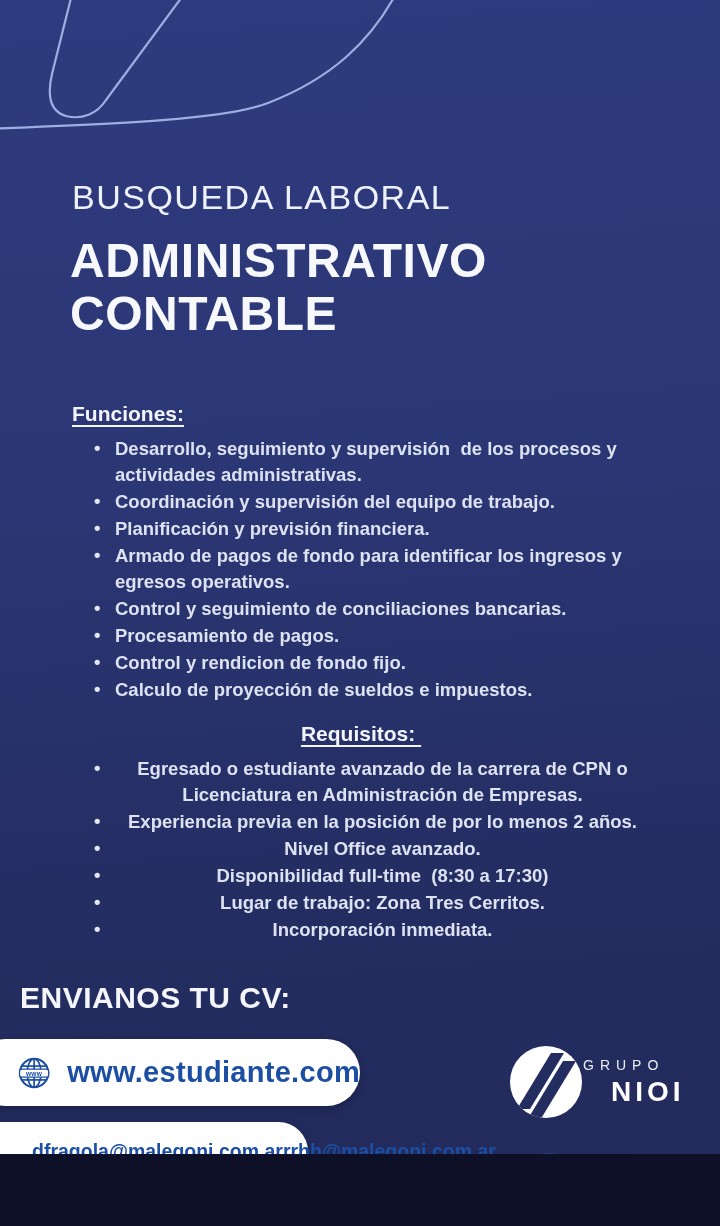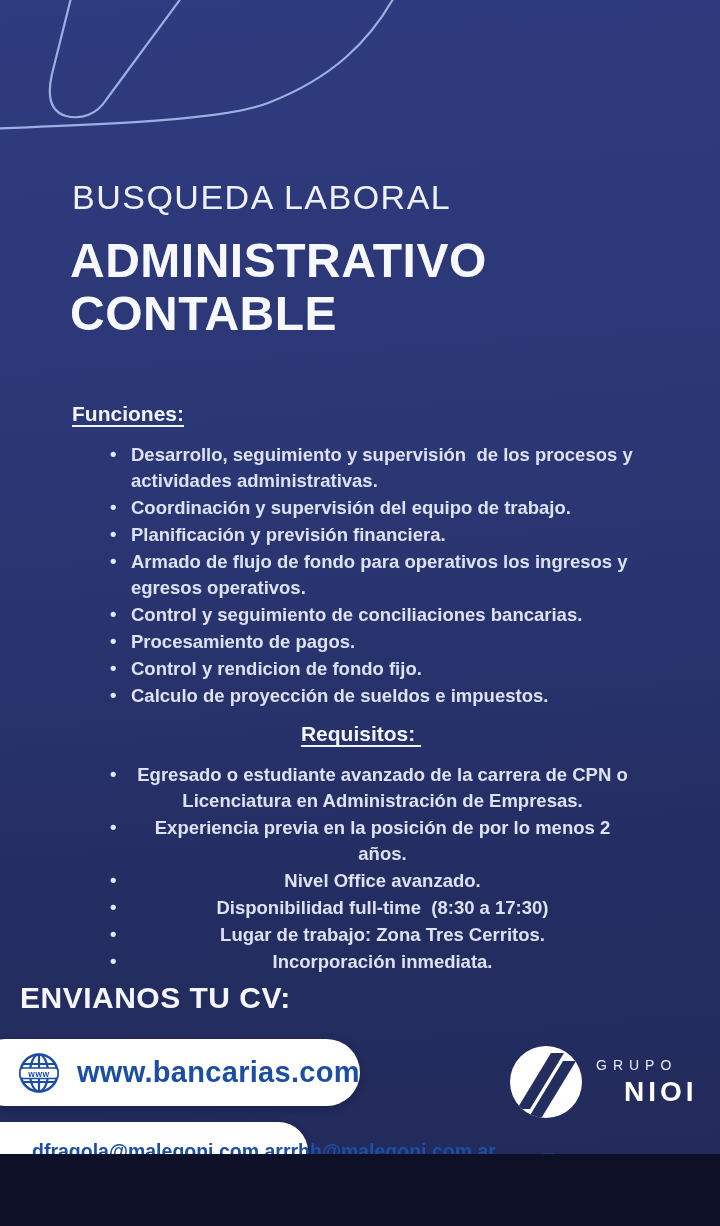--- a/index.html
+++ b/index.html
@@ -13,39 +13,39 @@
   .eyebrow{position:absolute;left:72px;top:178px;font-size:34px;font-weight:500;
     letter-spacing:1.5px;color:#eef1f9;}
   .title{position:absolute;left:70px;top:234px;font-size:48px;font-weight:800;
     line-height:53px;letter-spacing:.5px;color:#f6f8fc;}
 
   .section{position:absolute;left:72px;width:578px;}
   #funciones{top:390px;}
   #requisitos{top:710px;text-align:center;}
   .section-heading{margin:12px 0 10px 0;font-size:21px;font-weight:700;color:#f2f5fb;
     text-decoration:underline;text-decoration-thickness:2px;text-underline-offset:4px;}
-  .bullet-list{list-style:none;margin:16px;padding:0;font-size:18.5px;font-weight:600;
+  .bullet-list{list-style:none;margin:0;padding:0;font-size:18.5px;font-weight:600;
     line-height:26px;color:#dde2f0;}
   .bullet-list li{position:relative;padding-left:43px;margin-bottom:1px;white-space:pre-line;}
   .bullet-list li::before{content:"\2022";position:absolute;left:22px;top:-1px;color:#e3e7f3;}
 
   .cta-heading{position:absolute;left:20px;top:981px;font-size:30px;font-weight:800;
     letter-spacing:.5px;color:#f4f6fb;}
 
   .pill{position:absolute;background:#ffffff;display:flex;align-items:center;
     box-shadow:0 3px 8px rgba(10,14,40,.35);}
   #website-pill{left:-28px;top:1039px;width:388px;height:67px;border-radius:36px;
     gap:17px;padding-left:46px;box-sizing:border-box;}
   #email-pill{left:-28px;top:1122px;width:336px;height:59px;border-radius:32px;
     gap:14px;padding-left:46px;box-sizing:border-box;}
   .website-text{font-size:29px;font-weight:600;color:#1c4ea3;letter-spacing:.3px;}
   .email-lines{display:flex;line-height:23px;}
   .email-text{font-size:19.5px;font-weight:600;color:#1c4ea3;}
 
-  .nioi{position:absolute;left:509px;top:1045px;display:flex;align-items:center;gap:13px;}
+  .nioi{position:absolute;left:509px;top:1045px;display:flex;align-items:center;}
   .nioi-words{display:flex;flex-direction:column;}
   .nioi-word1{font-size:14px;font-weight:500;letter-spacing:6px;color:#e9eef8;}
   .nioi-word2{font-size:28px;font-weight:800;letter-spacing:4px;color:#ffffff;margin-top:3px;margin-left:28px;}
 
   .malegoni{position:absolute;left:497px;top:1150px;display:flex;gap:4px;}
   .malegoni-words{margin-top:30px;}
   .malegoni-name{font-size:21px;font-weight:800;letter-spacing:1.5px;color:#ffffff;}
   .malegoni-tagline{font-size:8.5px;font-weight:500;letter-spacing:2.6px;color:#aac1de;margin-top:4px;}
 </style>
 </head>
@@ -64,21 +64,21 @@
     <div>CONTABLE</div>
   </div>
 
   <div class="section" id="funciones">
     <h2 class="section-heading">Funciones:</h2>
     <ul class="bullet-list">
         <li>Desarrollo, seguimiento y supervisión&nbsp; de los procesos y
 actividades administrativas.</li>
         <li>Coordinación y supervisión del equipo de trabajo.</li>
         <li>Planificación y previsión financiera.</li>
-        <li>Armado de flujo de fondo para operativos los ingresos y
+        <li>Armado de pagos de fondo para identificar los ingresos y
 egresos operativos.</li>
         <li>Control y seguimiento de conciliaciones bancarias.</li>
         <li>Procesamiento de pagos.</li>
         <li>Control y rendicion de fondo fijo.</li>
         <li>Calculo de proyección de sueldos e impuestos.</li>
       </ul>
   </div>
 
   <div class="section" id="requisitos">
     <h2 class="section-heading">Requisitos:&nbsp;</h2>
@@ -98,21 +98,21 @@
   <div class="pill" id="website-pill">
     <svg width="42" height="42" viewBox="0 0 42 42">
       <circle cx="21" cy="21" r="18.5" fill="#ffffff" stroke="#1c4ea3" stroke-width="2.6"></circle>
       <ellipse cx="21" cy="21" rx="9" ry="18.5" fill="none" stroke="#1c4ea3" stroke-width="2.2"></ellipse>
       <line x1="21" y1="2.5" x2="21" y2="39.5" stroke="#1c4ea3" stroke-width="2.2"></line>
       <line x1="4" y1="12" x2="38" y2="12" stroke="#1c4ea3" stroke-width="2.2"></line>
       <line x1="4" y1="30" x2="38" y2="30" stroke="#1c4ea3" stroke-width="2.2"></line>
       <rect x="2" y="16" width="38" height="10.5" rx="3" fill="#ffffff" stroke="#1c4ea3" stroke-width="1.6"></rect>
       <text x="21" y="24.6" text-anchor="middle" font-family="Liberation Sans, sans-serif" font-size="8.5" font-weight="700" fill="#1c4ea3" letter-spacing="0.5">www</text>
     </svg>
-    <span class="website-text">www.bancarias.com</span>
+    <span class="website-text">www.estudiante.com</span>
   </div>
 
   <div class="pill" id="email-pill">
     <svg width="42" height="37" viewBox="0 0 42 37">
       <rect x="1" y="1" width="40" height="35" rx="4.5" fill="#1c4ea3" stroke="#1c4ea3" stroke-width="2"></rect>
       <polyline points="4,5 21,20 38,5" fill="none" stroke="#ffffff" stroke-width="3.4" stroke-linecap="round" stroke-linejoin="round"></polyline>
     </svg>
     <span class="email-lines">
       <span class="email-text">dfragola@malegoni.com.ar</span>
       <span class="email-text">rrhh@malegoni.com.ar</span>

